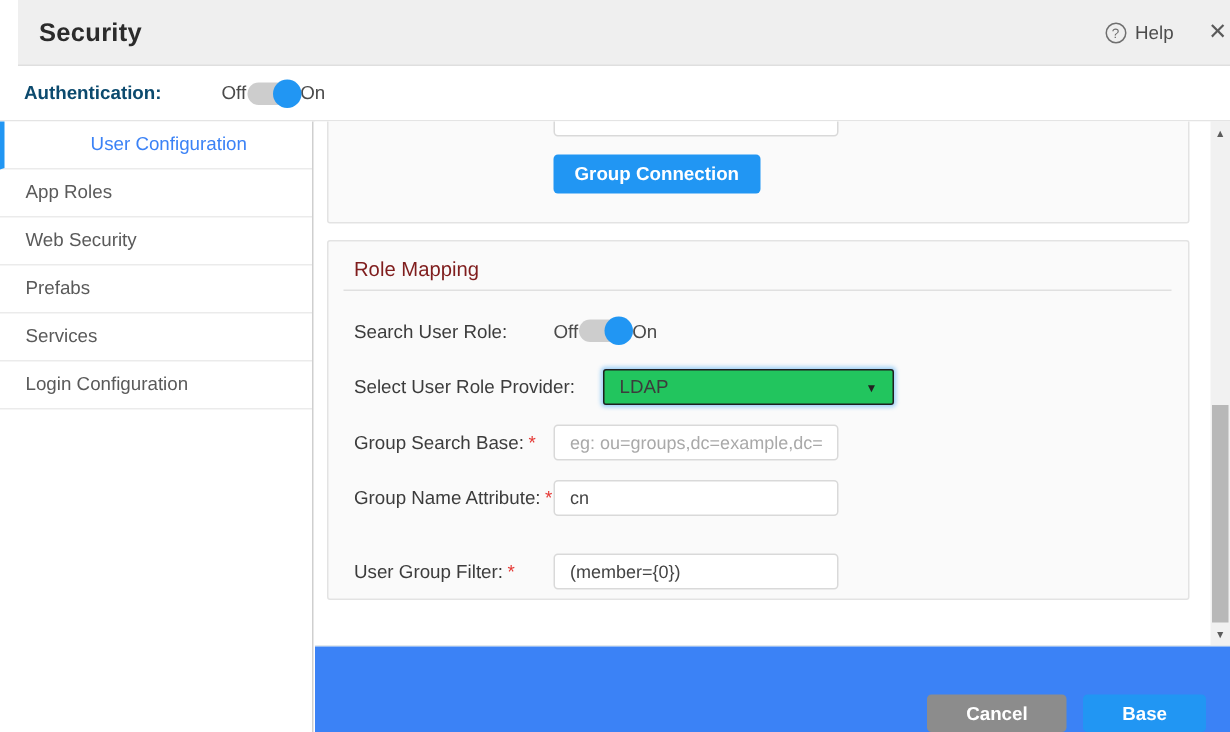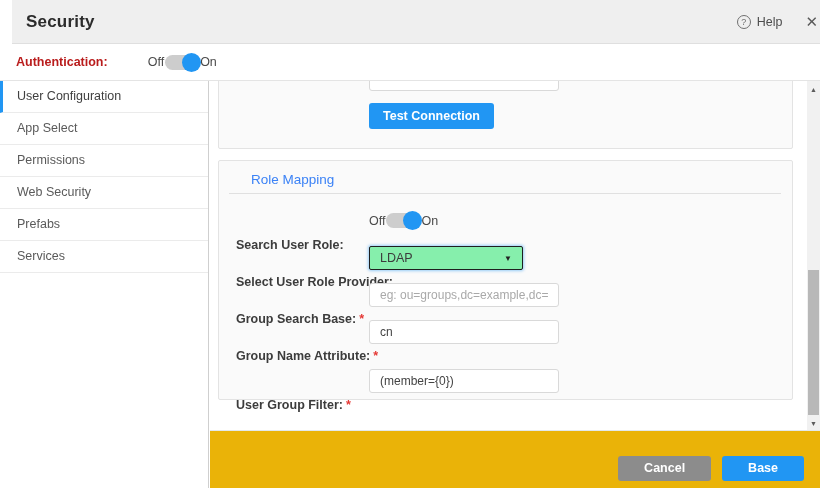--- a/index.html
+++ b/index.html
@@ -24,21 +24,21 @@
   }
   .help-text { color:#4c4c4c; font-size:12.5px; }
   .close-x { color:#5a5a5a; font-size:15px; margin-left:14px; cursor:pointer; line-height:1; }
 
   
   .auth-row {
     position:absolute; left:0; top:44px; width:820px; height:37px;
     background:#ffffff; border-bottom:1px solid #e4e4e4;
     display:flex; align-items:center; padding:0 16px;
   }
-  .auth-label { font-weight:600; color:#b91c1c; margin-right:40px; }
+  .auth-label { font-weight:600; color:#0c4a6e; margin-right:40px; }
 
   
   .toggle-group { display:flex; align-items:center; gap:1px; }
   .toggle-off-label, .toggle-on-label { color:#4a4a4a; }
   .toggle {
     width:34px; height:15px; background:#cdcdcd; border-radius:8px;
     position:relative; cursor:pointer;
   }
   .toggle .knob {
     position:absolute; right:-2px; top:-2px; width:19px; height:19px;
@@ -49,21 +49,21 @@
   .sidebar {
     position:absolute; left:0; top:81px; width:209px; height:407px;
     background:#ffffff; border-right:1px solid #cfcfcf;
   }
   .side-item {
     height:32px; line-height:31px; padding-left:17px;
     border-bottom:1px solid #ebebeb; color:#5a5a5a; cursor:pointer;
     white-space:nowrap; overflow:hidden;
   }
   .side-item.active {
-    border-left:3px solid #2196f3; padding-left:14px; color:#404040;
+    border-left:3px solid #2196f3; padding-left:14px; color:#3b82f6;text-align:center;
   }
 
   
   .content {
     position:absolute; left:210px; top:81px; width:597px; height:349px;
     background:#ffffff; overflow:hidden;
   }
   .panel {
     position:absolute; left:8px; width:575px;
     background:#fafafa; border:1px solid #e3e3e3; border-radius:2px;
@@ -75,50 +75,50 @@
     position:absolute; left:150px; top:7px; width:190px; height:24px;
     background:#ffffff; border:1px solid #d9d9d9; border-radius:3px;
   }
   .btn-test {
     position:absolute; left:150px; top:43px; height:26px; padding:0 14px;
     background:#2196f3; color:#ffffff; border:none; border-radius:3px;
     font-size:12.5px; font-weight:600; cursor:pointer;
     font-family:"Liberation Sans", sans-serif;
   }
 
-  .panel-title { position:absolute; left:32px; top:11px; font-size:13.5px; color:#3b82f6; }
+  .panel-title { position:absolute; left:17px; top:11px; font-size:13.5px; color:#7f1d1d; }
   .panel-divider {
     position:absolute; left:10px; right:11px; top:32px; height:1px; background:#e0e0e0;
   }
 
   .field-row { position:absolute; left:17px; right:17px; height:24px; }
   .row-toggle { top:48px; }
   .row-provider { top:85px; }
   .row-base { top:122px; }
   .row-attr { top:159px; }
   .row-filter { top:208px; }
   .field-label {
-    position:absolute; left:0; top:5px; color:#3c3c3c; font-weight:700;margin-top:24px;
+    position:absolute; left:0; top:5px; color:#3c3c3c; font-weight:400;
   }
   .req { color:#e53935; margin-left:3px; }
   .field-ctl { position:absolute; left:133px; top:0; }
   .row-toggle .field-ctl { top:4px; }
 
   .txt-input {
     width:190px; height:24px; background:#ffffff; border:1px solid #d9d9d9;
     border-radius:3px; padding:0 10px; font-size:12px; color:#444;
     font-family:"Liberation Sans", sans-serif; outline:none;
   }
   .txt-input::placeholder { color:#a9a9a9; }
 
   .fake-select {
-    width:154px; height:24px; background:#86efac; border:1px solid #1f1f1f;
+    width:194px; height:24px; background:#22c55e; border:1px solid #1f1f1f;
     border-radius:2px; box-shadow:0 0 3px 1px rgba(33,150,243,.45);
     display:flex; align-items:center; padding:0 10px; color:#3c3c3c;
-    cursor:pointer; position:relative;
+    cursor:pointer; position:relative;margin-left:33px;
   }
   .select-arrow { margin-left:auto; font-size:8px; color:#222; }
 
   
   .scrollbar {
     position:absolute; right:0; top:81px; width:13px; height:349px;
     background:#f1f1f1;
   }
   .scroll-btn {
     position:absolute; left:0; width:13px; height:13px;
@@ -132,21 +132,21 @@
     background:#b8b8b8; cursor:pointer;
   }
 
   
   .footer-divider {
     position:absolute; left:210px; top:430px; width:610px; height:1px;
     background:#e2e9ec;
   }
   .footer {
     position:absolute; left:210px; top:431px; width:610px; height:57px;
-    background:#eab308; display:flex; align-items:center;
+    background:#3b82f6; display:flex; align-items:flex-end;
     justify-content:flex-end; gap:11px; padding:17px 16px 0 0;
   }
   .btn { height:25px; border:none; border-radius:3px; font-size:12.5px;
     font-weight:600; cursor:pointer; padding:0 26px;
     font-family:"Liberation Sans", sans-serif; }
   .btn-cancel { background:#8c8c8c; color:#ffffff; }
   .btn-save { background:#2196f3; color:#ffffff; }
 </style>
 </head>
 <body>
@@ -168,32 +168,32 @@
     <span class="toggle-off-label">Off</span>
     <span class="toggle">
         <span class="knob"></span>
       </span>
     <span class="toggle-on-label">On</span>
   </div>
 </div>
 
 <div class="sidebar">
   <div class="side-item active">User Configuration</div>
-  <div class="side-item">App Select</div>
-  <div class="side-item">Permissions</div>
+  <div class="side-item">App Roles</div>
   <div class="side-item">Web Security</div>
   <div class="side-item">Prefabs</div>
   <div class="side-item">Services</div>
+  <div class="side-item">Login Configuration</div>
 </div>
 
 <div class="content">
 
   <div class="panel panel-ldap">
     <div class="cut-input"></div>
-    <button class="btn-test">Test Connection</button>
+    <button class="btn-test">Group Connection</button>
   </div>
 
   <div class="panel panel-role">
     <div class="panel-title">Role Mapping</div>
     <div class="panel-divider"></div>
 
     <div class="field-row row-toggle">
       <span class="field-label">Search User Role:</span>
       <div class="field-ctl toggle-group">
         <span class="toggle-off-label">Off</span>

